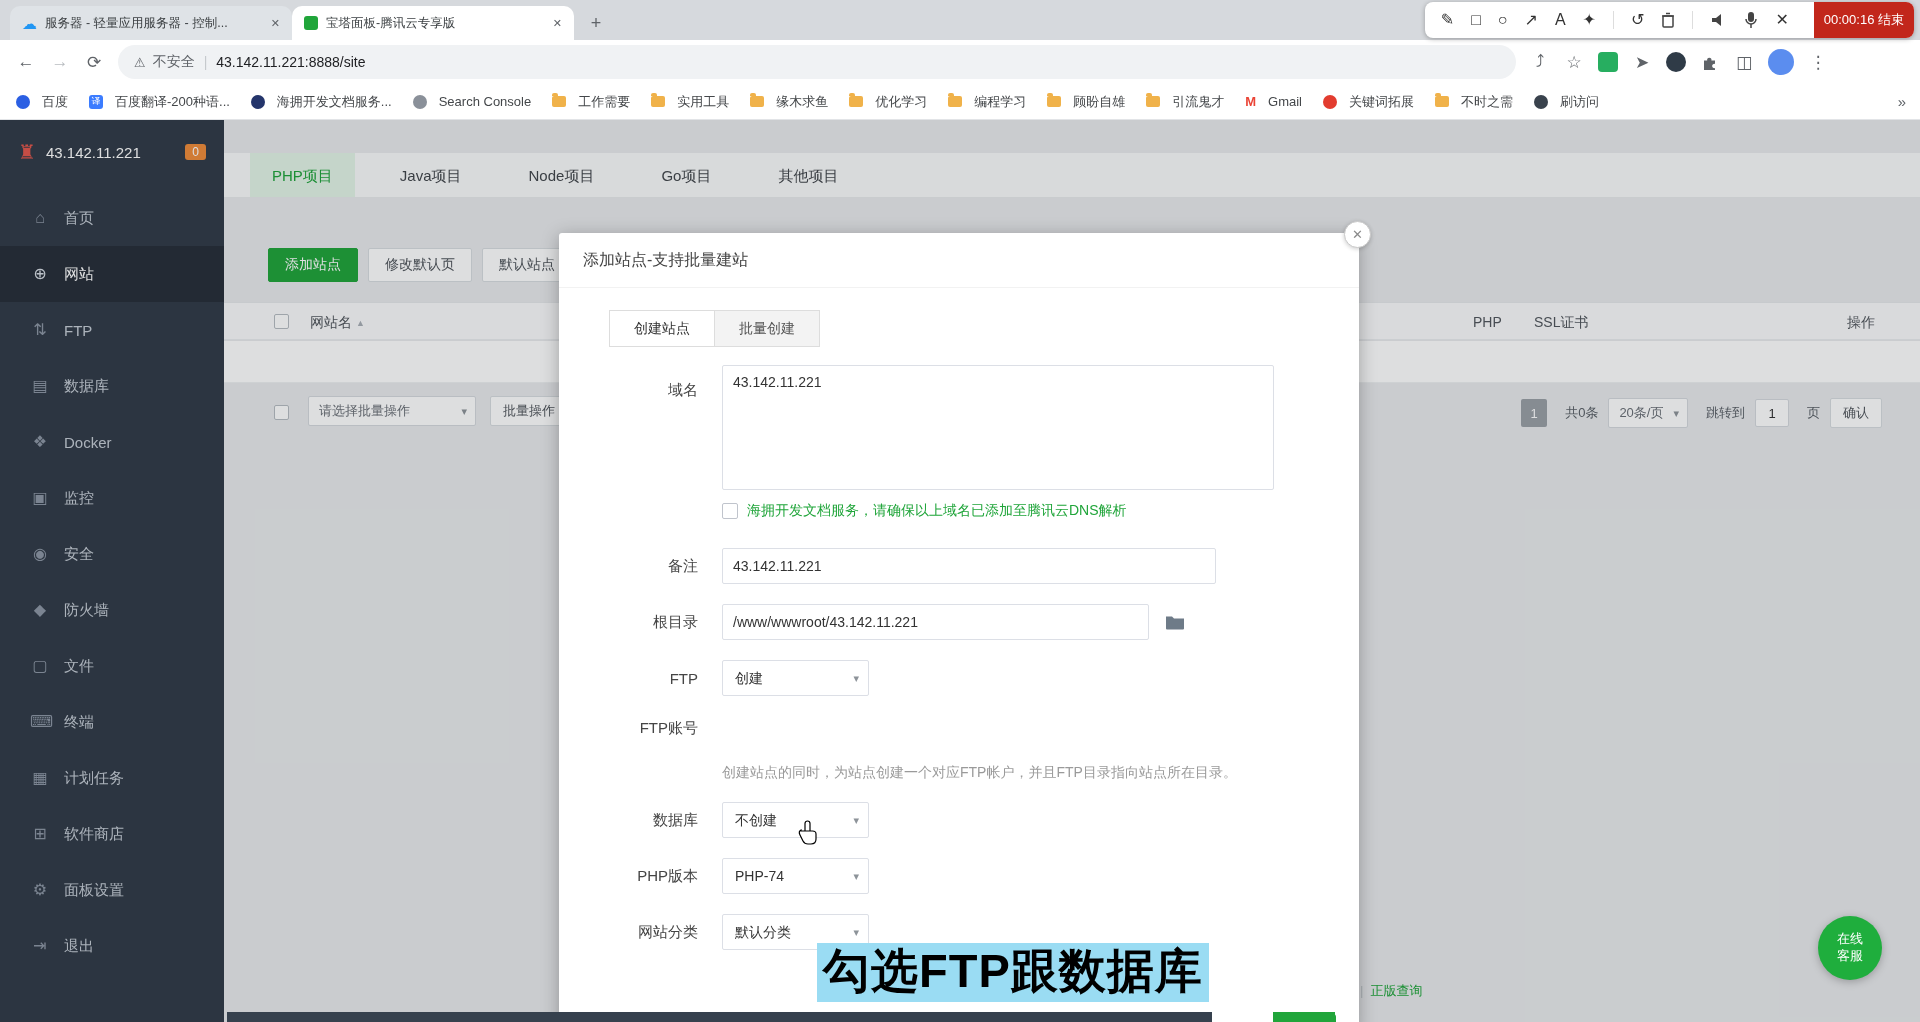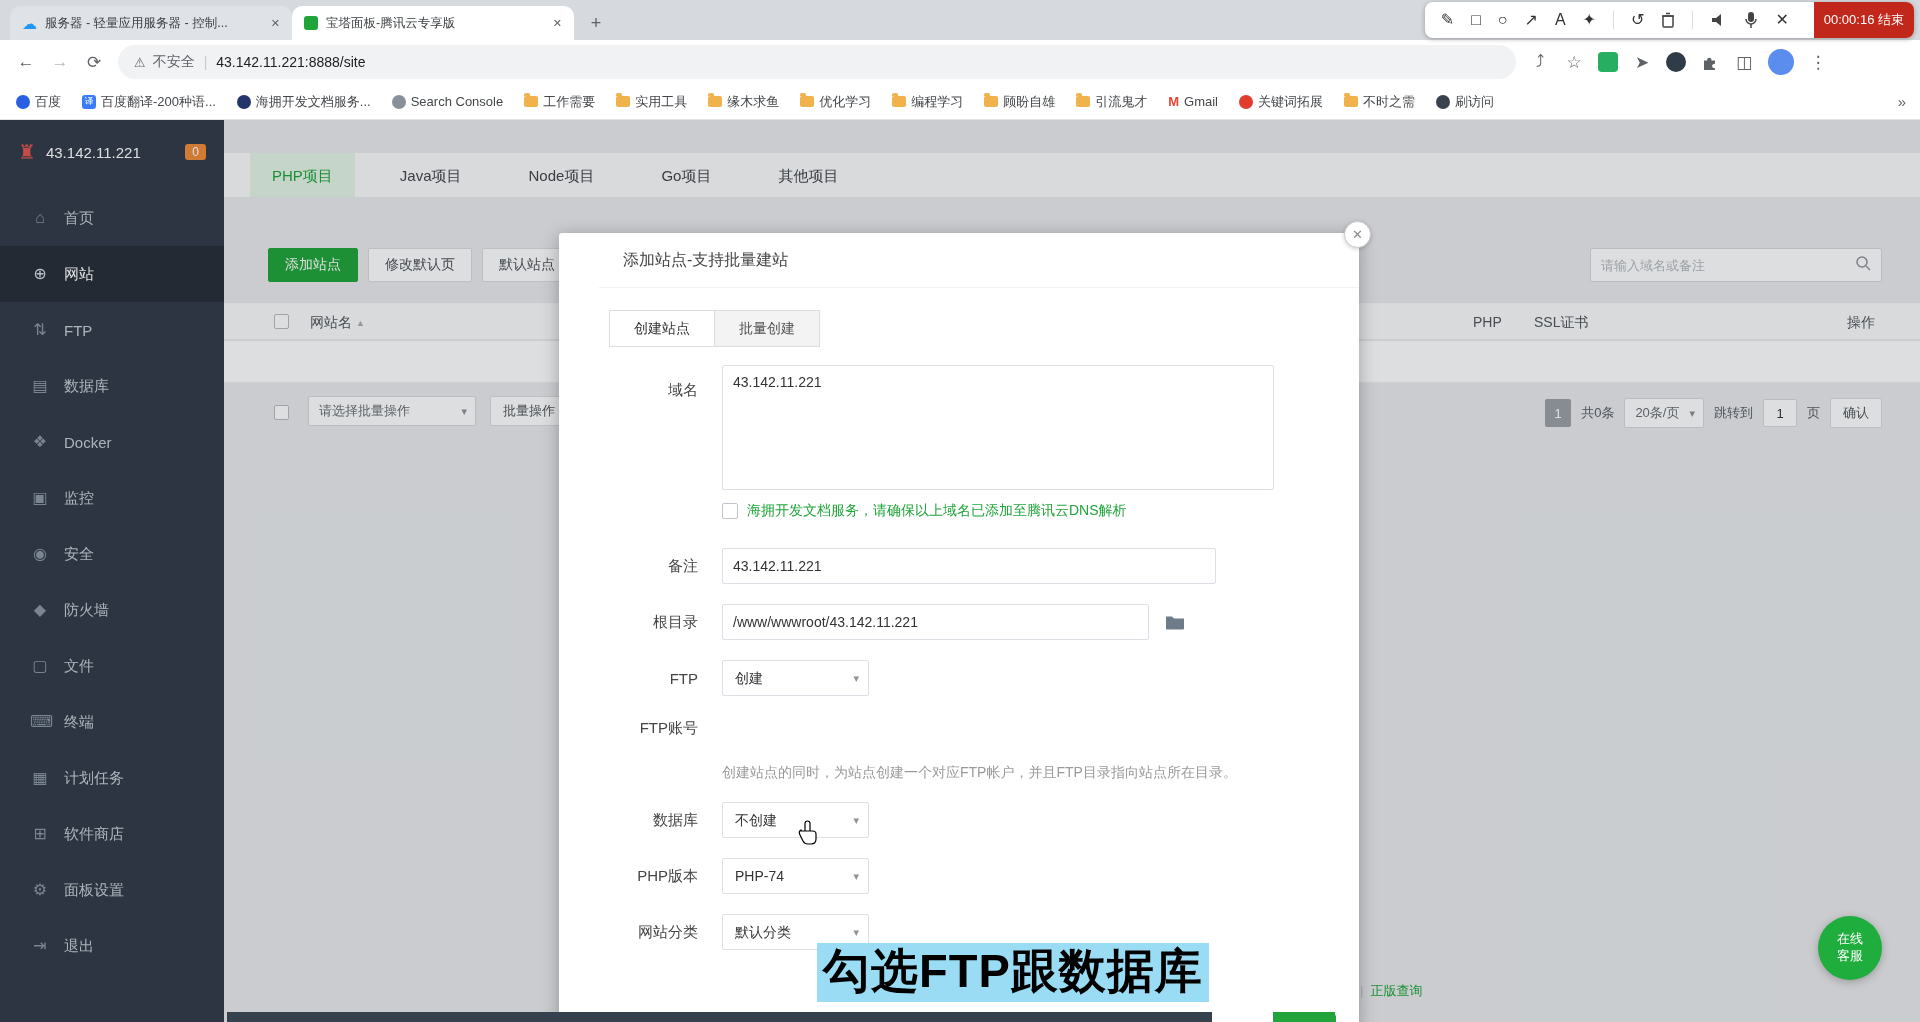--- a/index.html
+++ b/index.html
@@ -29,21 +29,21 @@
   .warn { color:#5f6368; font-size:13px; margin-right:7px; }
   .sec-label { color:#5f6368; }
   .sec-sep { color:#c6cacd; margin:0 9px; }
   .url { color:#202124; }
   .extbadge { width:20px; height:20px; border-radius:4px; margin:0 6px; flex:none; }
   .ext-green { background:#27ae60; }
   .ext-dark { background:#2f3b47; border-radius:50%; }
   .avatar { width:26px; height:26px; border-radius:50%; background:#5b8def; margin:0 6px; flex:none; }
 
   .bookmarks { height:36px; background:#fff; display:flex; align-items:center; padding:0 16px; gap:21px; font-size:13px; color:#44474a; border-bottom:1px solid #e2e4e7; position:relative; }
-  .bm { display:flex; align-items:center; gap:5px; white-space:nowrap; }
+  .bm { display:flex; align-items:center; gap:12px; white-space:nowrap; }
   .bm-dot { width:14px; height:14px; border-radius:50%; flex:none; }
   .c-blue { background:#2b5fe3; } .c-navy { background:#24356b; } .c-gray { background:#8a9099; }
   .c-red { background:#e23c2f; } .c-dark { background:#39424d; }
   .bm-sq { width:14px; height:14px; border-radius:3px; background:#3b7cff; color:#fff; font-size:9px; display:flex; align-items:center; justify-content:center; flex:none; }
   .bm-sq::after { content:"译"; }
   .bm-folder { width:14px; height:11px; background:#f0b24a; border-radius:2px; position:relative; flex:none; }
   .bm-folder::before { content:""; position:absolute; top:-3px; left:0; width:6px; height:3px; background:#f0b24a; border-radius:2px 2px 0 0; }
   .bm-gmail { color:#ea4335; font-weight:bold; font-size:13px; }
   .bm-gmail::after { content:"M"; }
   .bm-more { position:absolute; right:14px; color:#5f6368; font-size:15px; }
@@ -80,32 +80,32 @@
   .th { position:absolute; line-height:38px; white-space:nowrap; }
   .cb { position:absolute; width:15px; height:15px; background:#fff; border:1px solid #b6bcc2; border-radius:2px; }
   .sort { font-size:9px; color:#a9afb6; margin-left:4px; vertical-align:1px; }
   .emptyrow { position:absolute; top:221px; left:0; right:0; height:42px; background:#fff; border-bottom:1px solid #eef0f2; }
 
   .batchrow { position:absolute; top:276px; left:0; right:0; height:34px; font-size:13px; color:#5a5f66; }
   .mini-select { height:30px; background:#fff; border:1px solid #d5d9de; border-radius:2px; display:inline-flex; align-items:center; padding:0 8px 0 10px; gap:10px; color:#6a6f76; cursor:pointer; }
   .chev { color:#8d9399; font-size:11px; }
   .pager { position:absolute; right:38px; top:0; height:34px; display:flex; align-items:center; gap:10px; }
   .pg-cur { width:26px; height:28px; background:#9aa0a6; color:#fff; display:flex; align-items:center; justify-content:center; font-size:13px; border-radius:2px; }
-  .pg-txt { white-space:nowrap; }
+  .pg-txt { white-space:nowrap;margin-left:8px; }
   .pg-input { width:34px; height:28px; border:1px solid #d5d9de; border-radius:2px; text-align:center; font-size:13px; color:#333; font-family:inherit; }
   .pg-footer { position:absolute; top:862px; left:1116px; font-size:13px; color:#80858c; white-space:nowrap; }
   .pg-footer .fsep { color:#c3c7cb; margin:0 7px; }
   .pg-footer a { color:#20a53a; text-decoration:none; }
 
   .dim { position:absolute; inset:0; background:rgba(15,20,25,0.14); z-index:40; }
 
   
   .modal { position:absolute; left:559px; top:113px; width:800px; height:800px; background:#fff; z-index:50; border-radius:3px; box-shadow:0 3px 18px rgba(0,0,0,.28); }
   .m-close { position:absolute; top:-12px; right:-12px; width:27px; height:27px; border-radius:50%; background:#fff; border:1px solid #c9c9c9; box-shadow:0 1px 4px rgba(0,0,0,.2); display:flex; align-items:center; justify-content:center; color:#8a8a8a; font-size:13px; cursor:pointer; z-index:5; }
-  .m-head { height:55px; border-bottom:1px solid #f2f2f2; display:flex; align-items:center; padding-left:24px;margin-left:40px; }
+  .m-head { height:55px; border-bottom:1px solid #f2f2f2; display:flex; align-items:center; padding-left:24px; }
   .m-title { font-size:16px; color:#444; }
   .m-tabs { position:absolute; top:77px; left:50px; display:flex; }
   .m-tab { height:37px; line-height:35px; padding:0 24px; border:1px solid #dddddd; font-size:14px; color:#555; background:#f3f3f3; cursor:pointer; }
   .m-tab + .m-tab { margin-left:-1px; }
   .m-tab.active { background:#fff; color:#333; }
   .mrow { position:absolute; left:0; width:100%; display:flex; align-items:center; }
   .mlabel { flex:0 0 139px; text-align:right; font-size:15px; color:#454545; white-space:nowrap; }
   .mcontent { margin-left:24px; display:flex; align-items:center; }
   .m-input { height:36px; border:1px solid #dcdfe6; border-radius:2px; padding:0 10px; font-size:14px; color:#333; font-family:inherit; outline:none; }
   .m-textarea { width:552px; height:125px; border:1px solid #dcdfe6; border-radius:2px; padding:8px 10px; font-size:14px; color:#333; font-family:inherit; resize:none; outline:none; }
@@ -345,29 +345,20 @@
         <span class="ptab">Go项目</span>
         <span class="ptab">其他项目</span>
       </div>
 
       <div class="toolbar">
         <button class="btn green">添加站点</button>
         <button class="btn">修改默认页</button>
         <button class="btn">默认站点</button>
       </div>
 
-      <div class="searchbox">
-        <input placeholder="请输入域名或备注" style="">
-        <span>
-          <svg width="16" height="16" viewBox="0 0 16 16">
-              <circle cx="7" cy="7" r="5" fill="none" stroke="#8d9399" stroke-width="1.5"></circle>
-              <line x1="11" y1="11" x2="15" y2="15" stroke="#8d9399" stroke-width="1.5"></line>
-            </svg>
-        </span>
-      </div>
 
       <div class="thead">
         <span class="cb" style="left:50px; top:11px;"></span>
         <span class="th" style="left:86px;"><span>网站名</span><span class="sort">▲</span></span>
         <span class="th" style="left:1249px;">PHP</span>
         <span class="th" style="left:1310px;">SSL证书</span>
         <span class="th" style="left:1623px;">操作</span>
       </div>
       <div class="emptyrow"></div>
 

